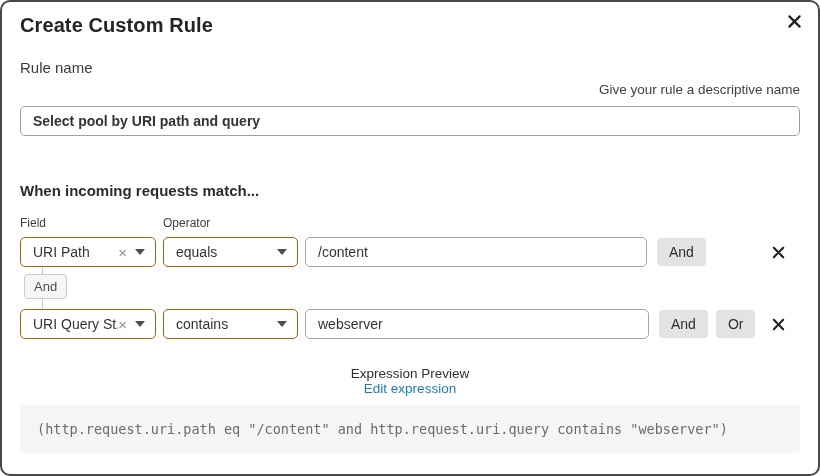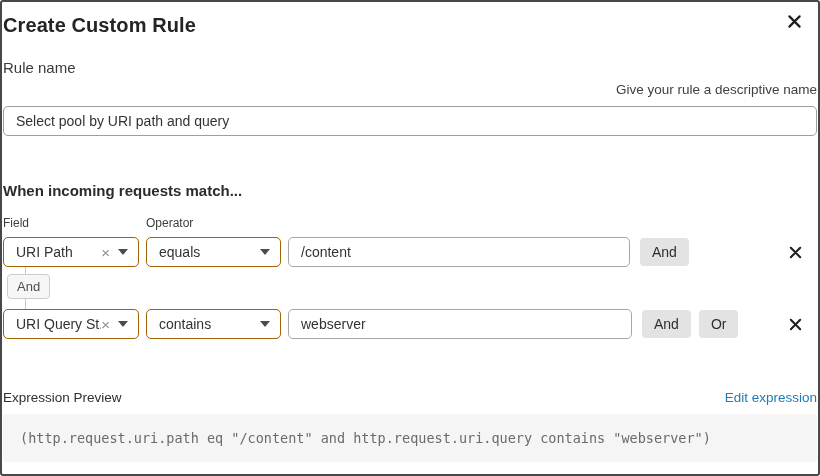--- a/index.html
+++ b/index.html
@@ -5,22 +5,22 @@
   * { box-sizing: border-box; margin: 0; padding: 0; }
   html, body { background: #fff; }
   body { font-family: "Liberation Sans", sans-serif; margin: 0; }
 
   .dialog {
     position: relative;
     width: 820px;
     height: 476px;
     background: #fff;
     border: 2px solid #484848;
-    border-radius: 3px;
-    padding: 0 1px;
+    border-radius: 10px;
+    padding: 0 18px;
     overflow: hidden;
   }
 
   .dialog-title {
     margin-top: 12px;
     font-size: 20px;
     font-weight: 700;
     color: #242424;
     letter-spacing: 0.1px;
   }
@@ -56,20 +56,21 @@
     width: 100%;
     height: 30px;
     border: 1px solid #9e9e9e;
     border-radius: 5px;
     padding: 0 12px;
     font-family: "Liberation Sans", sans-serif;
     font-size: 14px;
     color: #333;
     background: #fff;
     outline: none;
+    font-weight: bold;
   }
 
   
   .matcher-heading {
     margin-top: 46px;
     font-size: 15px;
     font-weight: 700;
     color: #2c2c2c;
   }
   .labels-row {
@@ -179,24 +180,25 @@
     border-radius: 4px;
     padding: 4px 9px;
     font-family: "Liberation Sans", sans-serif;
     font-size: 13px;
     color: #4e4e4e;
     cursor: pointer;
   }
 
   
   .expr-header {
-    margin-top: 51px;
+    margin-top: 27px;
     display: flex;
     align-items: center;
     justify-content: space-between;
+    flex-direction: column;
   }
   .expr-label { font-size: 13.5px; color: #303030; }
   .expr-link {
     font-size: 13.5px;
     color: #1f7bb6;
     text-decoration: none;
     cursor: pointer;
   }
   .expr-code {
     margin-top: 9px;

